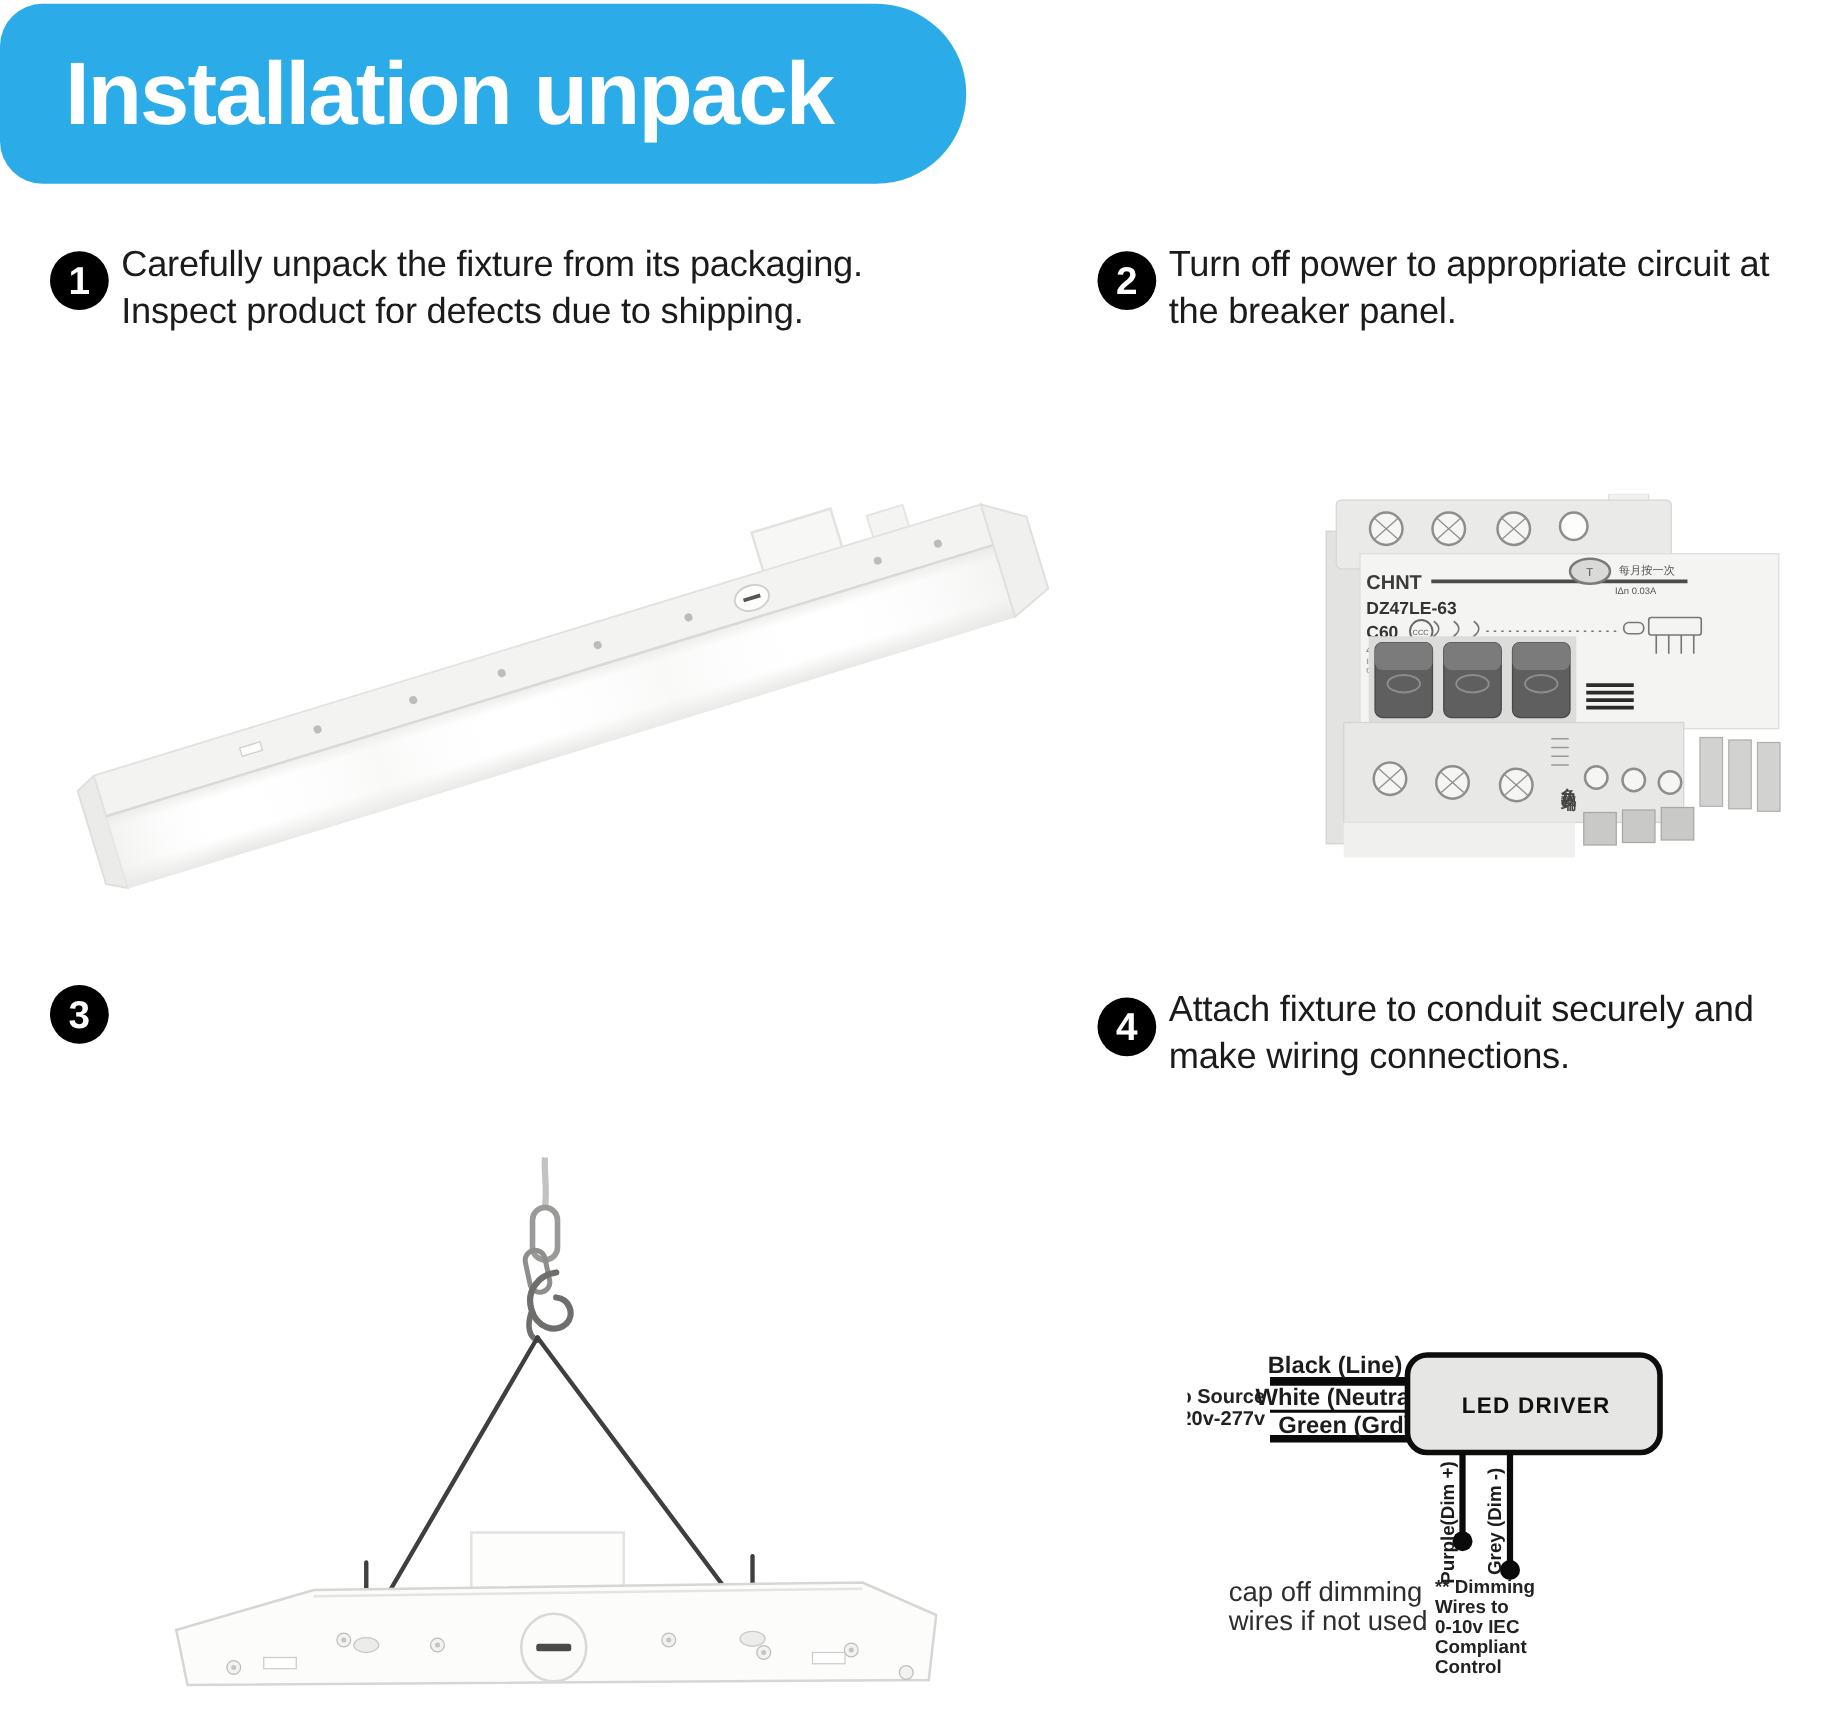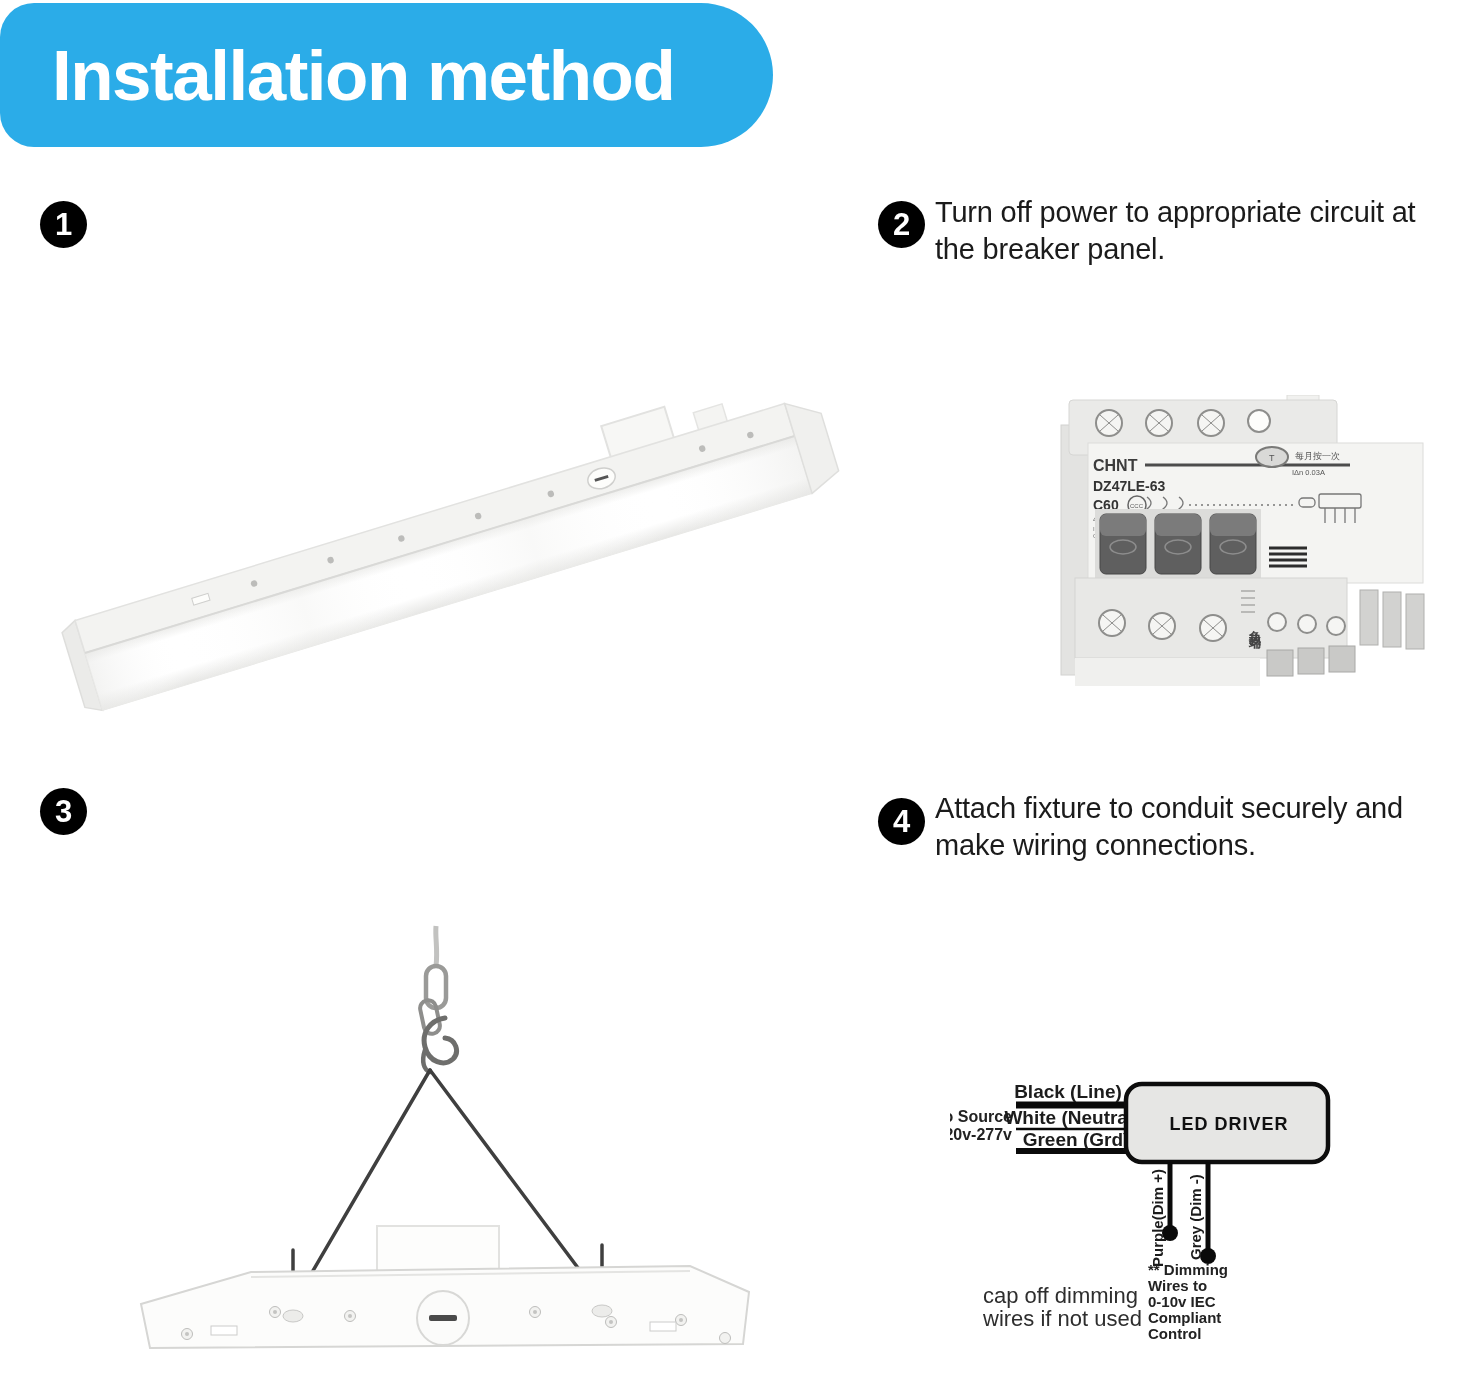--- a/index.html
+++ b/index.html
@@ -20,42 +20,44 @@
   .step-text{position:absolute;font-size:29px;line-height:37px;color:#1b1b1b;
              white-space:pre-line;letter-spacing:-0.2px;}
 
   .svg-abs{position:absolute;}
 
   .caption{position:absolute;left:125px;top:1330px;width:625px;text-align:center;
            font-size:33px;color:#1d1d1d;}
 
   
   .note-cap{position:absolute;left:983px;top:1262px;width:175px;font-size:22px;
-            line-height:23px;color:#2e2e2e;white-space:pre-line;margin-top:22px;}
+            line-height:23px;color:#2e2e2e;white-space:pre-line;}
   .note-dim{position:absolute;left:1148px;top:1262px;width:120px;font-size:15px;
             font-weight:bold;line-height:16px;color:#222;white-space:pre-line;}
 
   
   .load-label{position:absolute;left:1246px;top:620px;writing-mode:vertical-rl;
               font-size:12px;letter-spacing:3px;color:#444;font-weight:bold;}
 
   svg text{font-family:"Liberation Sans",sans-serif;}
 </style>
 </head>
 <body>
 
 <div class="canvas">
 
   <div class="banner">
-    <div class="banner-title">Installation method</div>
+    <div class="banner-title">Installation unpack</div>
   </div>
 
   <div class="bullet" style="left:40px;top:201px;">
     <span>1</span>
   </div>
+  <div class="step-text" style="left:97px;top:194px;width:680px;">Carefully unpack the fixture from its packaging.
+Inspect product for defects due to shipping.</div>
 
   <div class="bullet" style="left:878px;top:201px;">
     <span>2</span>
   </div>
   <div class="step-text" style="left:935px;top:194px;width:540px;">Turn off power to appropriate circuit at
 the breaker panel.</div>
 
   <div class="bullet" style="left:40px;top:788px;">
     <span>3</span>
   </div>

